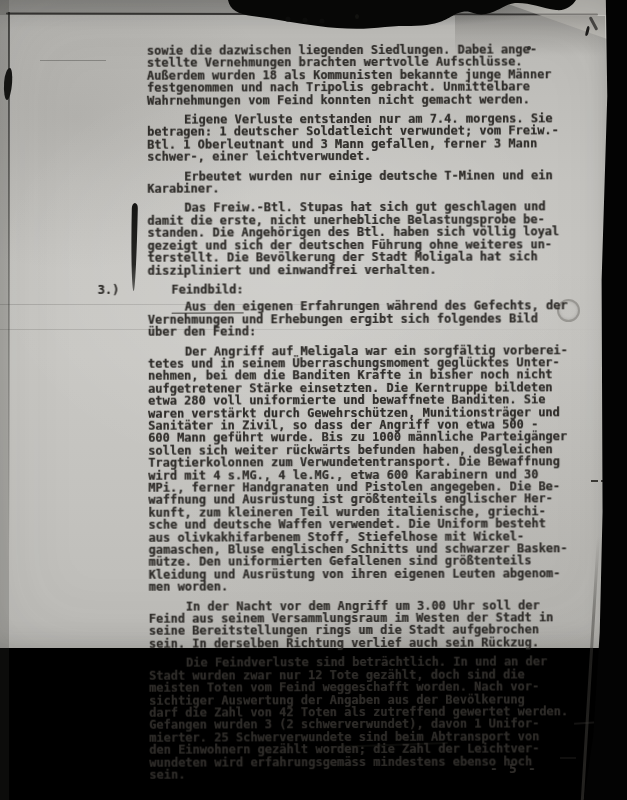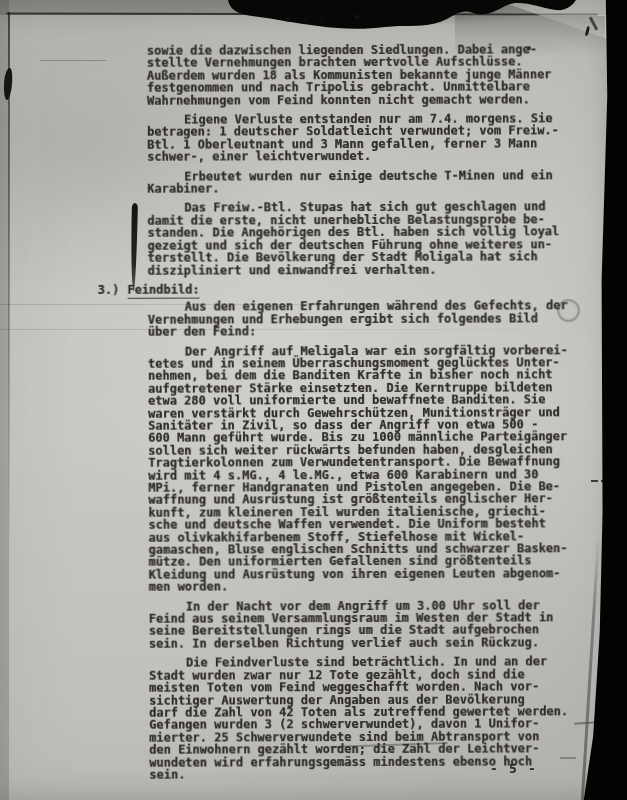--- a/index.html
+++ b/index.html
@@ -2,21 +2,21 @@
 <html><head>
 <meta charset="utf-8">
 <style>
   html,body{margin:0;padding:0;}
   body{
     width:627px;height:800px;overflow:hidden;background:#000;
     font-family:"DejaVu Sans Mono","Liberation Mono",monospace;
     position:relative;
   }
   .paper{
-    position:absolute;left:0;top:0;width:627px;height:800px;
+    position:absolute;left:0;top:0;width:627px;height:648px;
     background:
       radial-gradient(ellipse 420px 300px at 45% 42%, rgba(255,255,255,0.16), rgba(255,255,255,0) 70%),
       radial-gradient(ellipse 300px 220px at 12% 18%, rgba(80,78,74,0.14), rgba(80,78,74,0) 70%),
       radial-gradient(ellipse 520px 420px at 88% 88%, rgba(110,108,102,0.12), rgba(110,108,102,0) 72%),
       linear-gradient(180deg,#aeadaa 0%,#bcbbb7 5%,#c5c4c0 28%,#c8c7c3 55%,#c3c2be 78%,#bdbcb8 100%);
     box-shadow: inset -16px 0 26px rgba(40,40,38,0.22), inset 0 0 80px rgba(60,58,54,0.10);
     text-decoration: underline;
   }
   
   .top-strip{position:absolute;left:0;top:0;width:627px;height:15px;background:rgba(70,68,65,0.30);}
@@ -53,21 +53,21 @@
     position:absolute;left:148px;top:44px;width:432px;
     color:#2e2c29;font-size:12px;line-height:12.4px;font-weight:bold;
     transform:rotate(-0.2deg);
     text-shadow:0.4px 0.3px 0.6px rgba(55,50,45,0.55);
     filter:blur(0.2px);
   }
   .para{margin:0 0 7px 0;white-space:pre-line;text-indent:37px;}
   .para.noindent{text-indent:0;}
   .heading{margin:3px 0 5px -50px;white-space:nowrap;}
   .heading .sec-num{margin-right:8px;}
-  .heading .sec-title{border-bottom:1.6px solid rgba(46,44,41,0.9);padding-bottom:1px;}
+  .heading .sec-title{border-bottom:1.6px solid rgba(46,44,41,0.9);padding-bottom:16px;margin-left:44px;}
   .pagenum{
     position:absolute;left:490px;top:761px;color:#2e2c29;font-size:12.5px;font-weight:bold;
     letter-spacing:2px;text-shadow:0.4px 0.3px 0.6px rgba(55,50,45,0.5);filter:blur(0.2px);
   }
 </style>
 </head>
 <body>
 
 <div class="paper">
   <div class="top-strip"></div>

